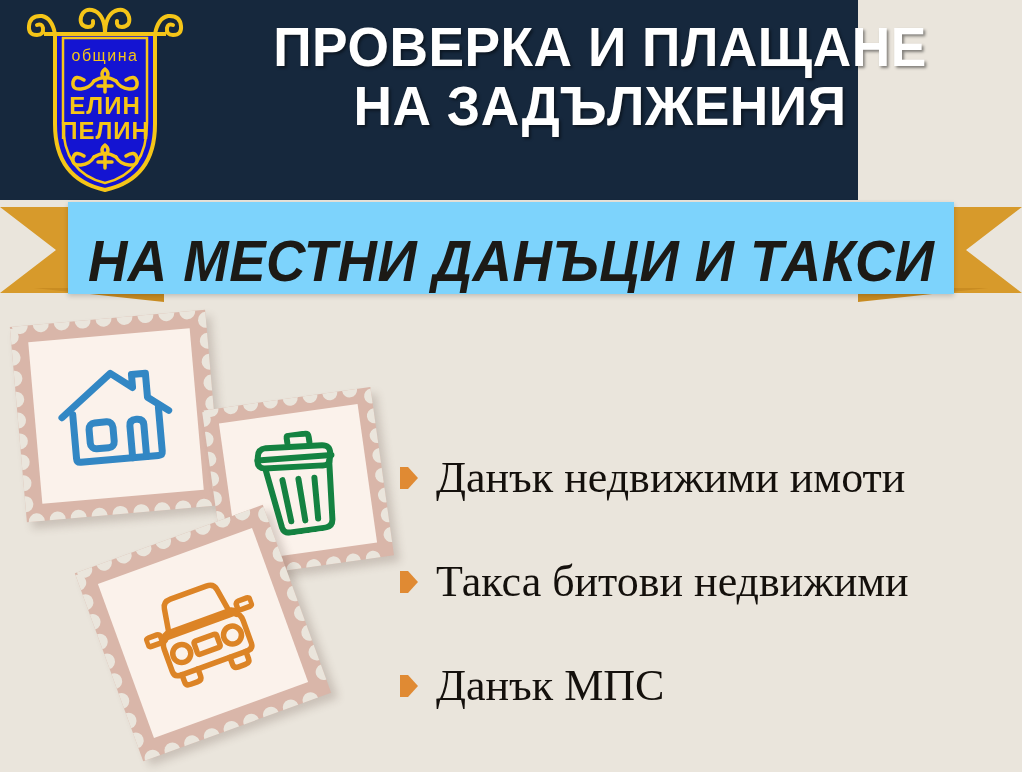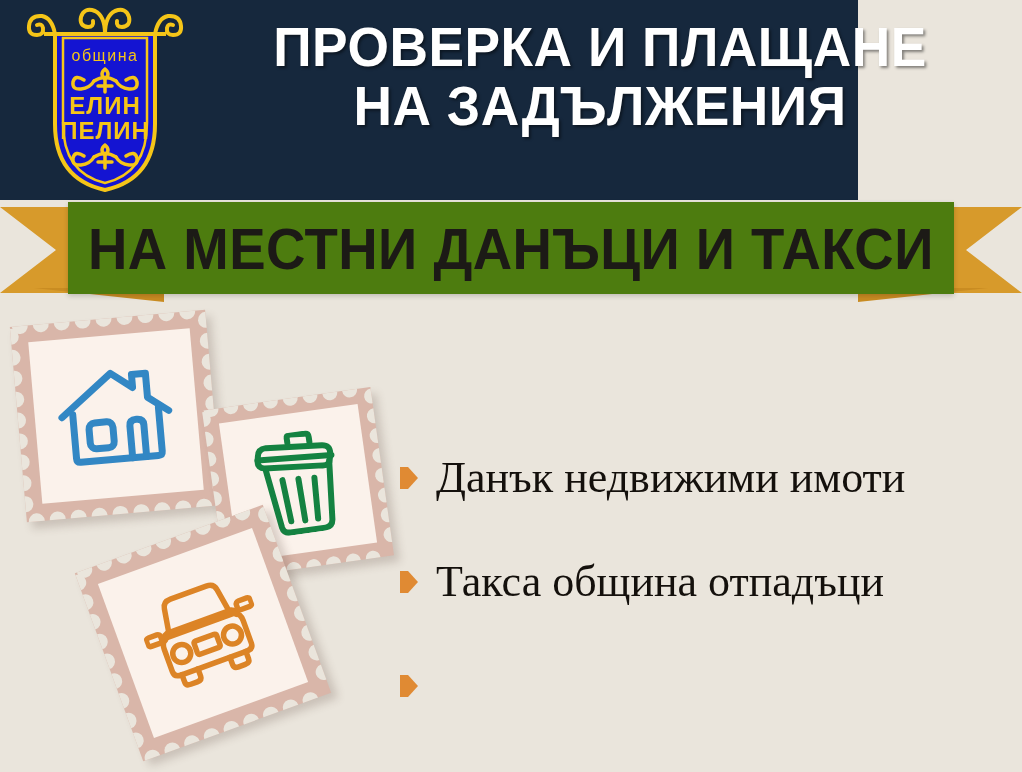--- a/index.html
+++ b/index.html
@@ -62,25 +62,26 @@
     width: 130px; height: 14px;
     background: #C98C22;
   }
   .ribbon-fold.left  { left: 34px;  clip-path: polygon(0 0, 130px 0, 130px 14px); }
   .ribbon-fold.right { right: 34px; clip-path: polygon(0 0, 130px 0, 0 14px); }
 
   .ribbon-main {
     position: absolute;
     left: 68px; top: 6px;
     width: 886px; height: 92px;
-    background: #4d7c0f;
+    background: #7dd3fc;
     display: flex;
-    align-items: center;
+    align-items: flex-end;
     justify-content: center;
     box-shadow: 0 2px 5px rgba(0,0,0,0.18);
+    font-style: italic;
   }
   .ribbon-text {
     color: #1C1A16;
     font-family: "Liberation Sans", sans-serif;
     font-weight: bold;
     font-size: 58px;
     letter-spacing: 0.5px;
     white-space: nowrap;
     transform: scaleX(0.94);
   }
@@ -361,20 +362,21 @@
     </div>
   </div>
 
   <div class="bullets">
     <div class="bullet-row">
       <span class="bullet-marker"></span>
       <span class="bullet-label">Данък недвижими имоти</span>
     </div>
     <div class="bullet-row">
       <span class="bullet-marker"></span>
-      <span class="bullet-label">Такса община отпадъци</span>
+      <span class="bullet-label">Такса битови недвижими</span>
     </div>
     <div class="bullet-row">
       <span class="bullet-marker"></span>
+      <span class="bullet-label">Данък МПС</span>
     </div>
   </div>
 
 </div>
 
 </body></html>

